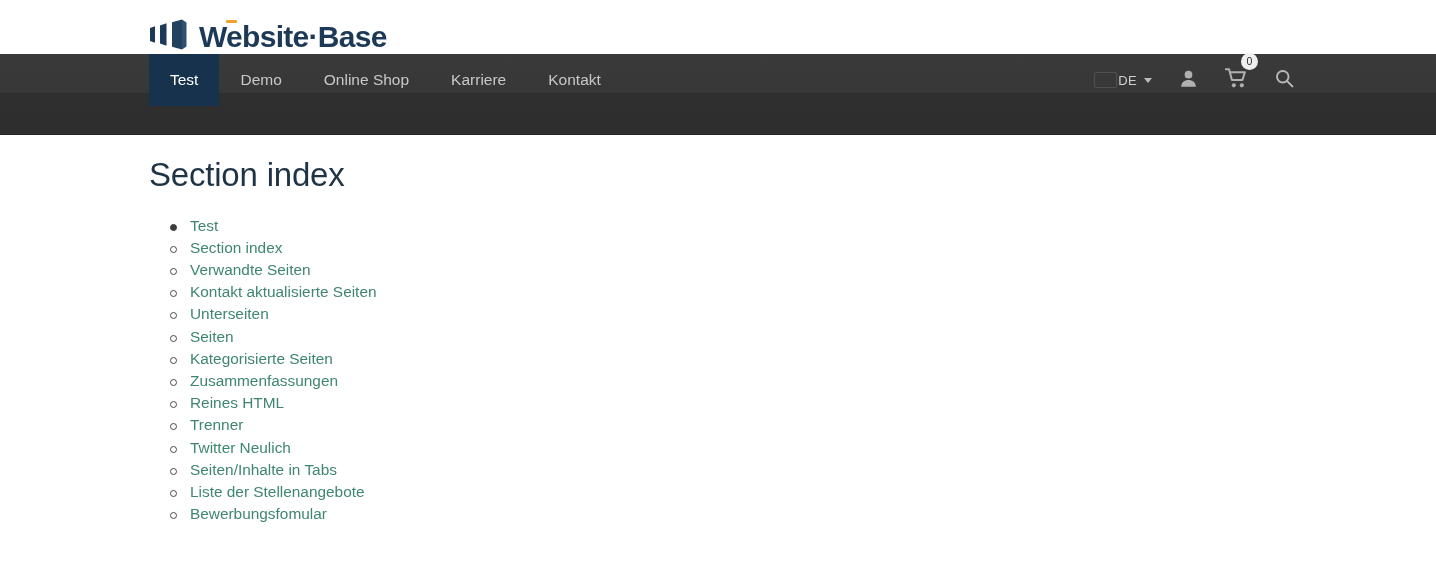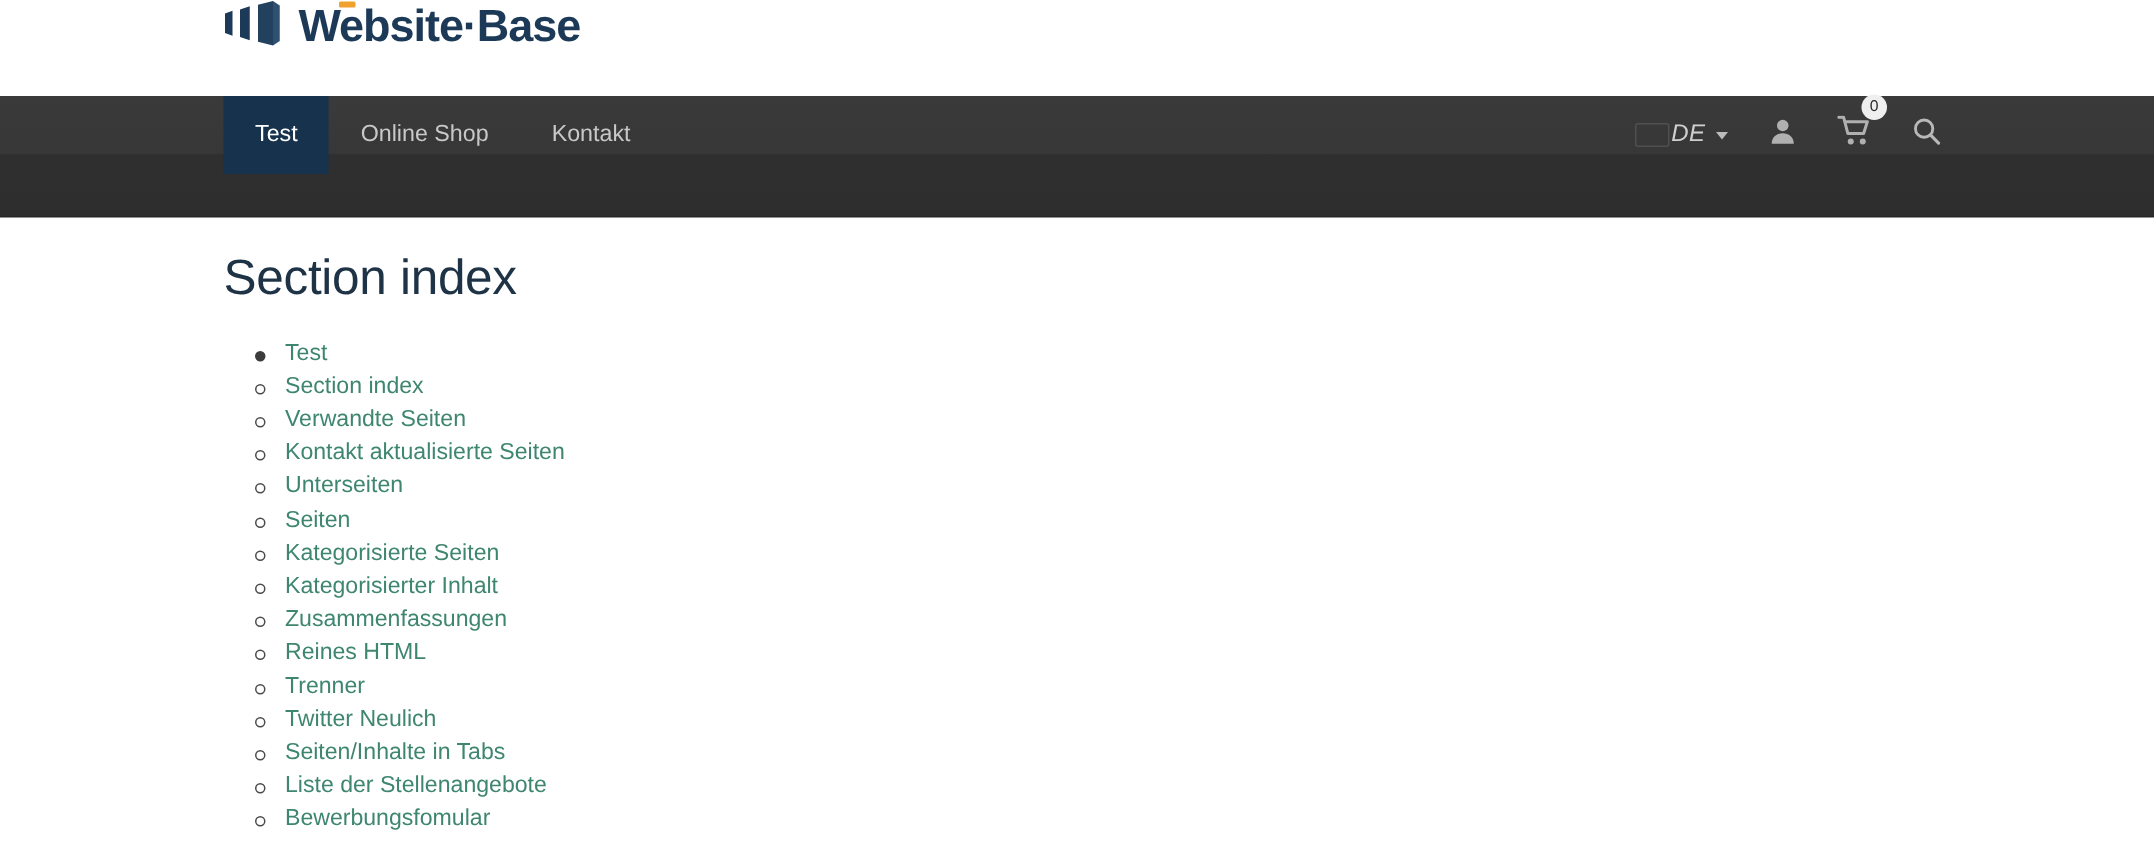--- a/index.html
+++ b/index.html
@@ -12,24 +12,24 @@
     width: 1436px;
     height: 571px;
     background: #ffffff;
     font-family: "Liberation Sans", sans-serif;
     overflow: hidden;
     -webkit-font-smoothing: antialiased;
   }
 
   
   .logo-bar {
-    height: 64px;
+    height: 54px;
     background: #ffffff;
     display: flex;
-    align-items: flex-start;
+    align-items: flex-end;
     padding-left: 149px;
   }
   .logo {
     display: flex;
     align-items: center;
     gap: 9px;
     cursor: pointer;
     text-decoration: none;
   }
   .logo-mark {
@@ -112,25 +112,24 @@
     height: 14px;
     border-radius: 1px;
     overflow: hidden;
     display: inline-block;
     flex: none;
     box-shadow: 0 0 0 1px rgba(255,255,255,0.12);
   }
   .flag-stripe { height: 33.34%; width: 100%; }
 
   .lang-label {
-    font-size: 16px;
+    font-size: 13px;
     color: #cfcfcf;
     margin-left: 2px;
     letter-spacing: 0.3px;
-    font-style: italic;
   }
   .caret {
     width: 0; height: 0;
     border-left: 4.5px solid transparent;
     border-right: 4.5px solid transparent;
     border-top: 5px solid #bcbcbc;
     margin-left: 7px;
   }
 
   .cart-wrap { position: relative; }
@@ -215,21 +214,23 @@
       <span class="logo-text">Website·Base</span>
       <span class="logo-accent"></span>
     </span>
   </a>
 </div>
 
 <nav class="navbar">
 
   <div class="nav-left">
     <a class="nav-item active" href="#">Test</a>
+    <a class="nav-item" href="#">Demo</a>
     <a class="nav-item" href="#">Online Shop</a>
+    <a class="nav-item" href="#">Karriere</a>
     <a class="nav-item" href="#">Kontakt</a>
   </div>
 
   <div class="nav-right">
 
     <a class="nav-tool" href="#">
       <span class="flag">
         <span class="flag-stripe" style="background:#000000"></span>
         <span class="flag-stripe" style="background:#dd0000"></span>
         <span class="flag-stripe" style="background:#ffce00"></span>
@@ -283,22 +284,20 @@
       <a class="index-link" href="#">Verwandte Seiten</a></li>
     <li class="index-item lvl1">
       <a class="index-link" href="#">Kontakt aktualisierte Seiten</a></li>
     <li class="index-item lvl1">
       <a class="index-link" href="#">Unterseiten</a></li>
     <li class="index-item lvl1">
       <a class="index-link" href="#">Seiten</a></li>
     <li class="index-item lvl1">
       <a class="index-link" href="#">Kategorisierte Seiten</a></li>
     <li class="index-item lvl1">
-      <a class="index-link" href="#">Kategorisierter Inhalt</a></li>
-    <li class="index-item lvl1">
       <a class="index-link" href="#">Zusammenfassungen</a></li>
     <li class="index-item lvl1">
       <a class="index-link" href="#">Reines HTML</a></li>
     <li class="index-item lvl1">
       <a class="index-link" href="#">Trenner</a></li>
     <li class="index-item lvl1">
       <a class="index-link" href="#">Twitter Neulich</a></li>
     <li class="index-item lvl1">
       <a class="index-link" href="#">Seiten/Inhalte in Tabs</a></li>
     <li class="index-item lvl1">

